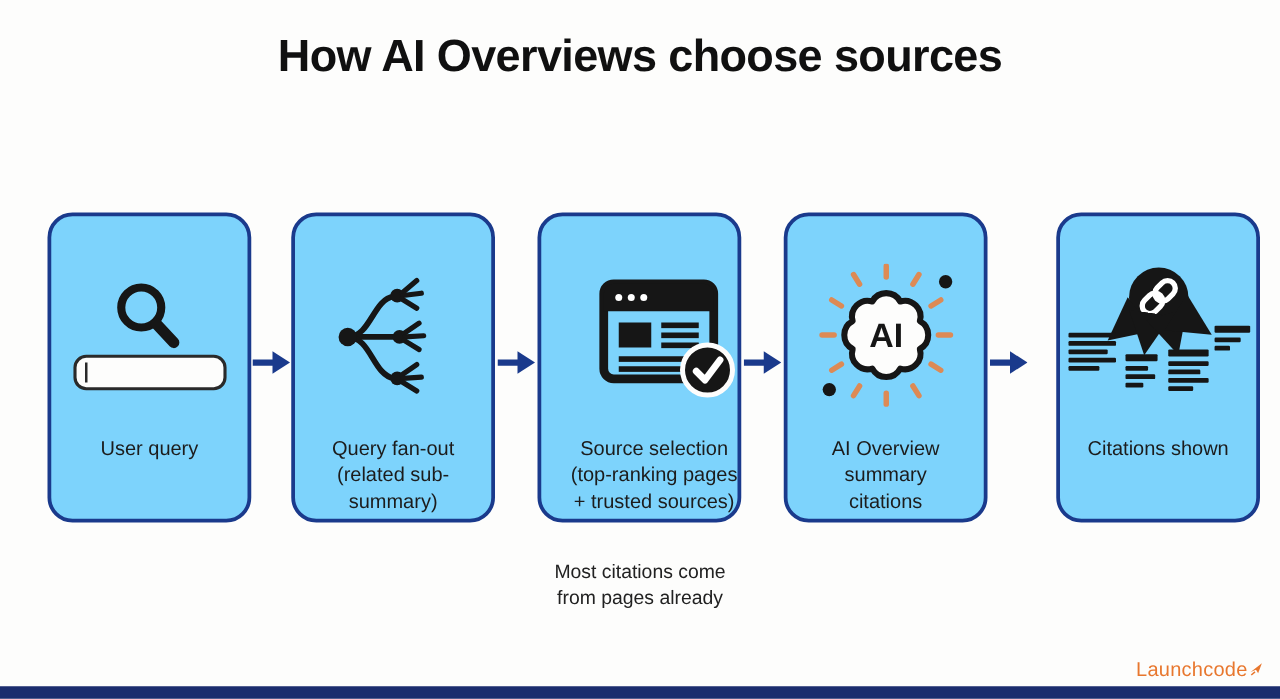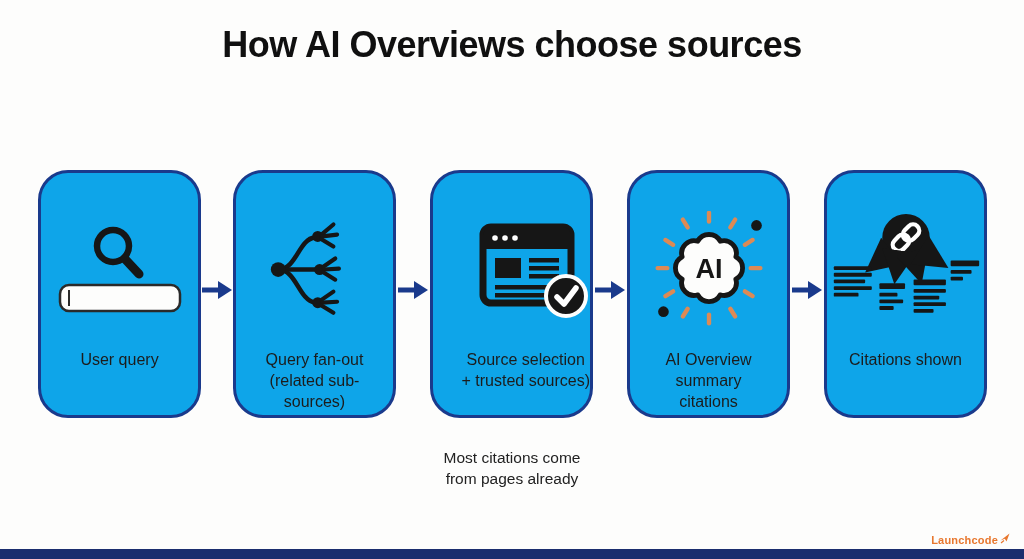--- a/index.html
+++ b/index.html
@@ -19,31 +19,31 @@
     font-weight: 700;
     letter-spacing: -0.5px;
     color: #101010;
   }
   .flow { position: absolute; top: 0; left: 0; width: 1024px; height: 559px; }
   .box {
     position: absolute;
     top: 170px;
     width: 163px; height: 248px;
     border: 3px solid #1a3a8c;
-    border-radius: 30px;
-    background: #0ea5e9;
+    border-radius: 20px;
+    background: #7dd3fc;
     display: flex;
     flex-direction: column;
     align-items: center;
   }
   .box1 { left: 38px; }
   .box2 { left: 233px; }
   .box3 { left: 430px; align-items: flex-end; }
   .box4 { left: 627px; }
-  .box5 { left: 824px; }
+  .box5 { left: 845px; }
   .icon-wrap {
     height: 158px;
     margin-top: 18px;
     display: flex;
     align-items: center;
     justify-content: center;
   }
   .label {
     text-align: center;
     font-size: 16px;
@@ -69,22 +69,22 @@
     height: 10px;
     background: #1b2d6e;
   }
   .logo {
     position: absolute;
     right: 12px; bottom: 13px;
     display: flex;
     align-items: center;
     gap: 2px;
     color: #e8772e;
-    font-size: 11px;
-    font-weight: 700;
+    font-size: 16px;
+    font-weight: 400;
     letter-spacing: 0.2px;
   }
 </style>
 </head>
 <body>
 
 <h1 class="title">How AI Overviews choose sources</h1>
 
 <div class="flow">
 
@@ -121,21 +121,21 @@
           <line x1="59" y1="60" x2="72" y2="68"></line>
           <line x1="57" y1="90" x2="70" y2="81"></line>
           <line x1="58" y1="93" x2="74" y2="92"></line>
           <line x1="57" y1="96" x2="70" y2="104"></line>
         </g>
       </svg>
     </span>
     <div class="label">
       <div>Query fan-out</div>
       <div>(related sub-</div>
-      <div>sources)</div>
+      <div>summary)</div>
     </div>
   </div>
 
   <div class="box box3">
     <span class="icon-wrap">
       <svg width="116" height="100" viewBox="0 0 116 100" fill="none">
         <rect x="9" y="7" width="88" height="76" rx="8" stroke="#161616" stroke-width="7"></rect>
         <path d="M9,15 a8,8 0 0 1 8,-8 h72 a8,8 0 0 1 8,8 v14 h-88 z" fill="#161616"></path>
         <circle cx="21" cy="18" r="2.8" fill="#ffffff"></circle>
         <circle cx="31" cy="18" r="2.8" fill="#ffffff"></circle>
@@ -145,20 +145,21 @@
         <rect x="55" y="46" width="30" height="4.5" fill="#161616"></rect>
         <rect x="55" y="54" width="30" height="4.5" fill="#161616"></rect>
         <rect x="21" y="65" width="64" height="4.5" fill="#161616"></rect>
         <rect x="21" y="73" width="64" height="4.5" fill="#161616"></rect>
         <circle cx="92" cy="76" r="20" fill="#161616" stroke="#fdfdfc" stroke-width="4"></circle>
         <polyline points="83,77 90,84 102,68" stroke="#ffffff" stroke-width="5.5" fill="none" stroke-linecap="round" stroke-linejoin="round"></polyline>
       </svg>
     </span>
     <div class="label">
       <div>Source selection</div>
+      <div>(top-ranking pages</div>
       <div>+ trusted sources)</div>
     </div>
   </div>
 
   <div class="box box4">
     <span class="icon-wrap">
       <svg width="126" height="118" viewBox="0 0 130 120" fill="none">
         <g stroke="#dd8a55" stroke-width="4.5" stroke-linecap="round">
           <line x1="65" y1="10" x2="65" y2="1"></line>
           <line x1="87" y1="16" x2="92" y2="8"></line>

